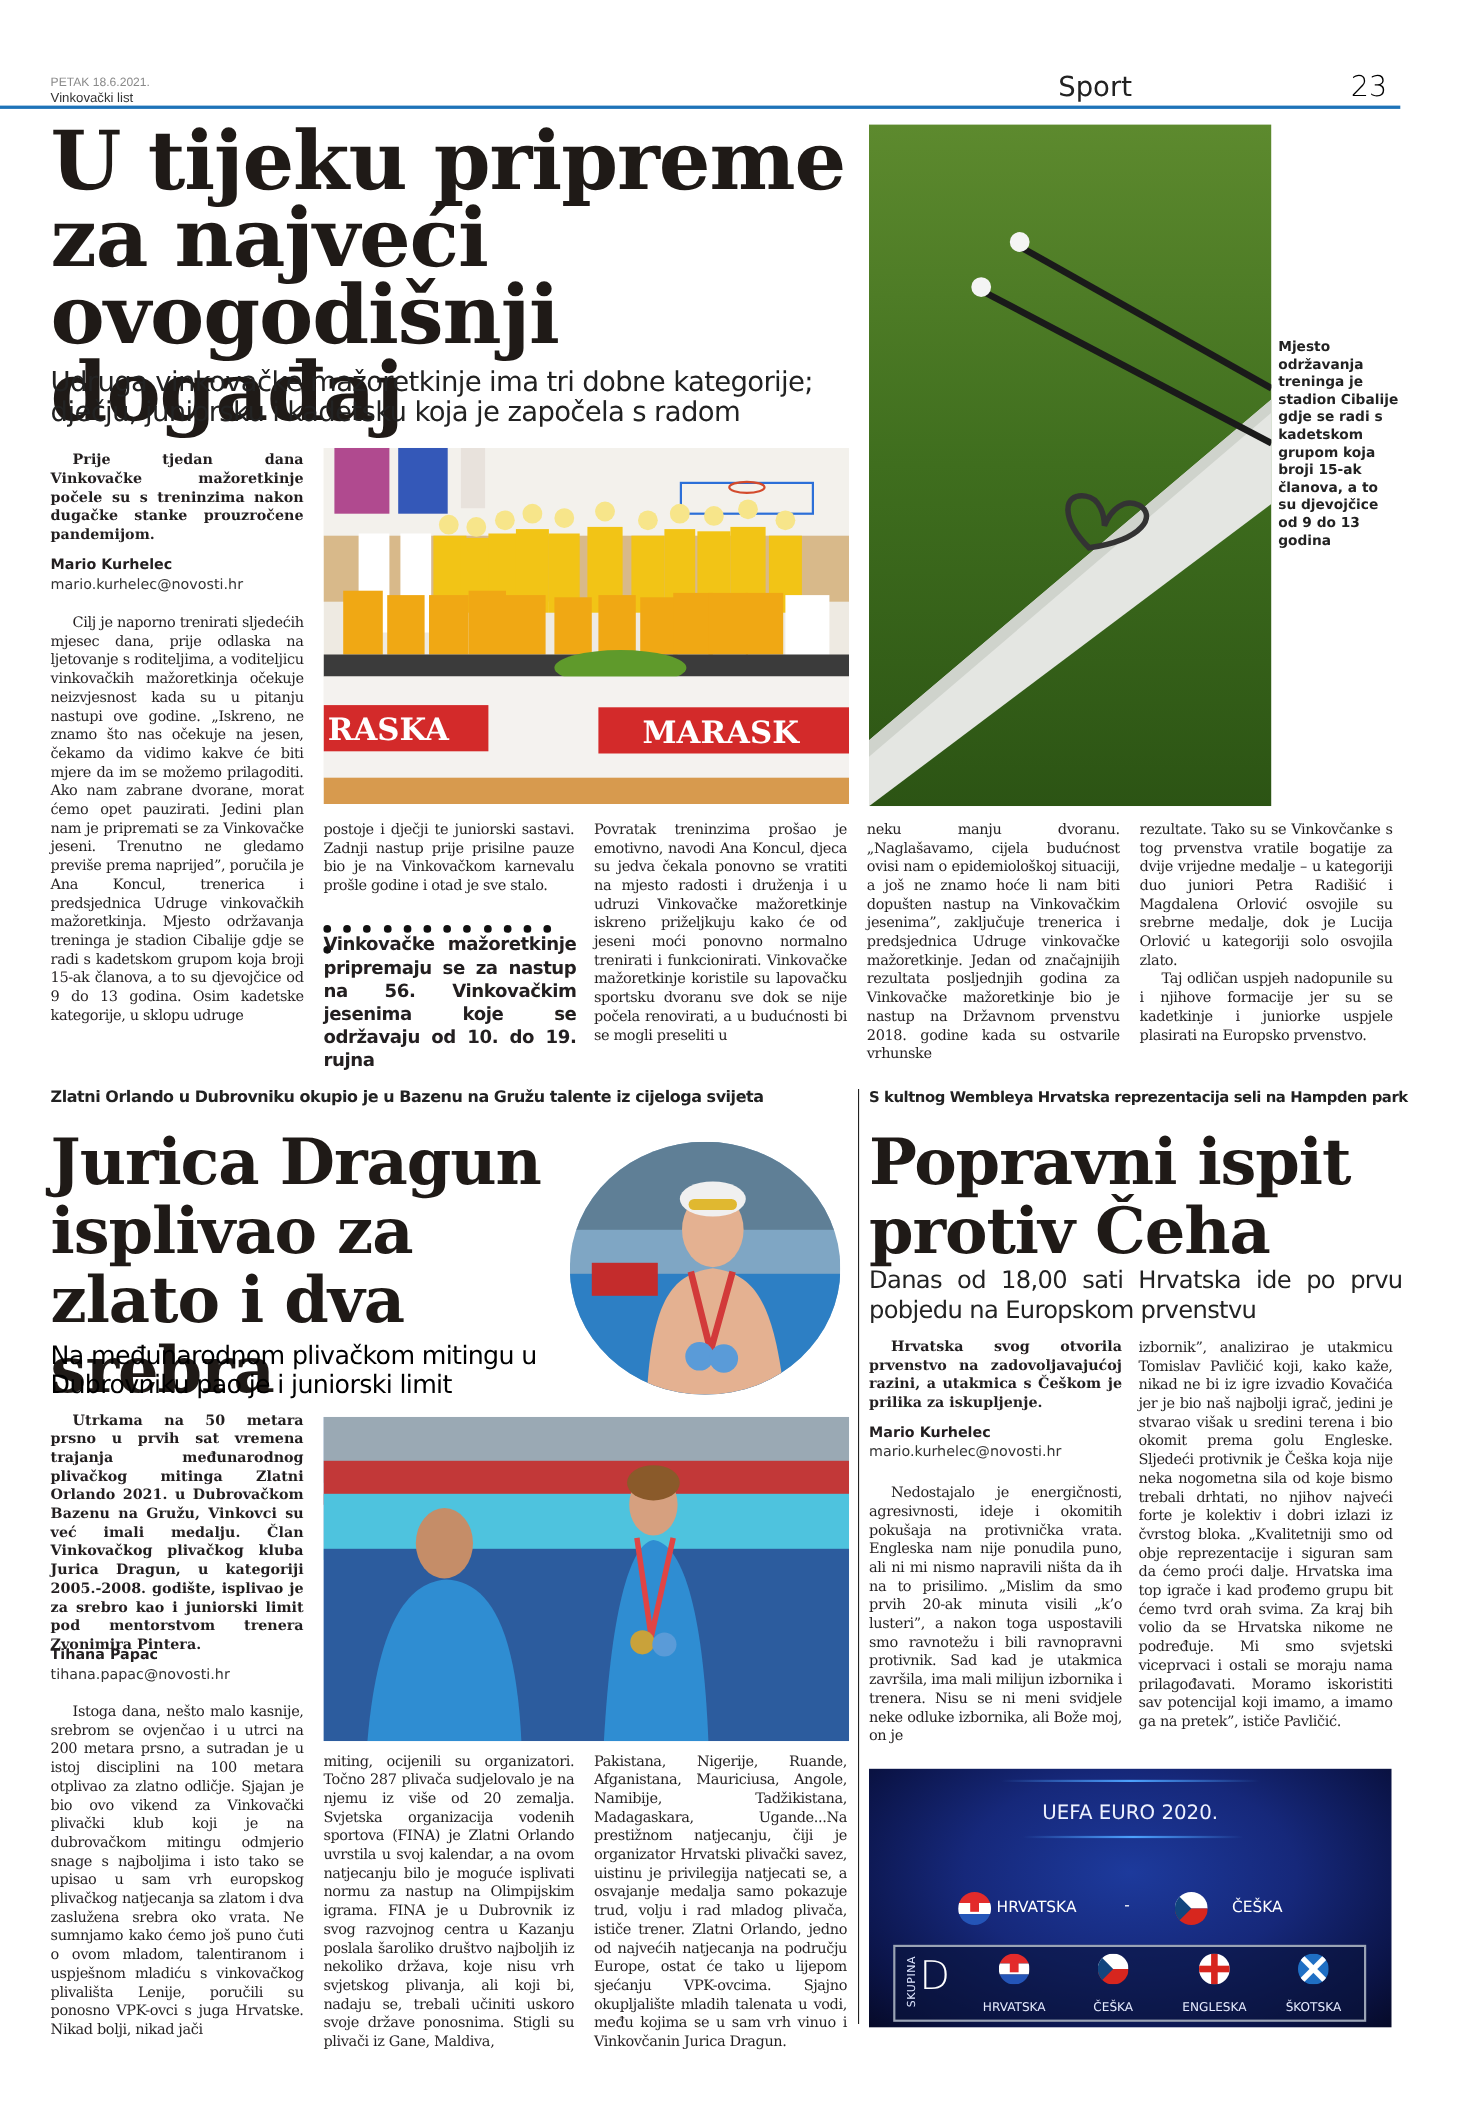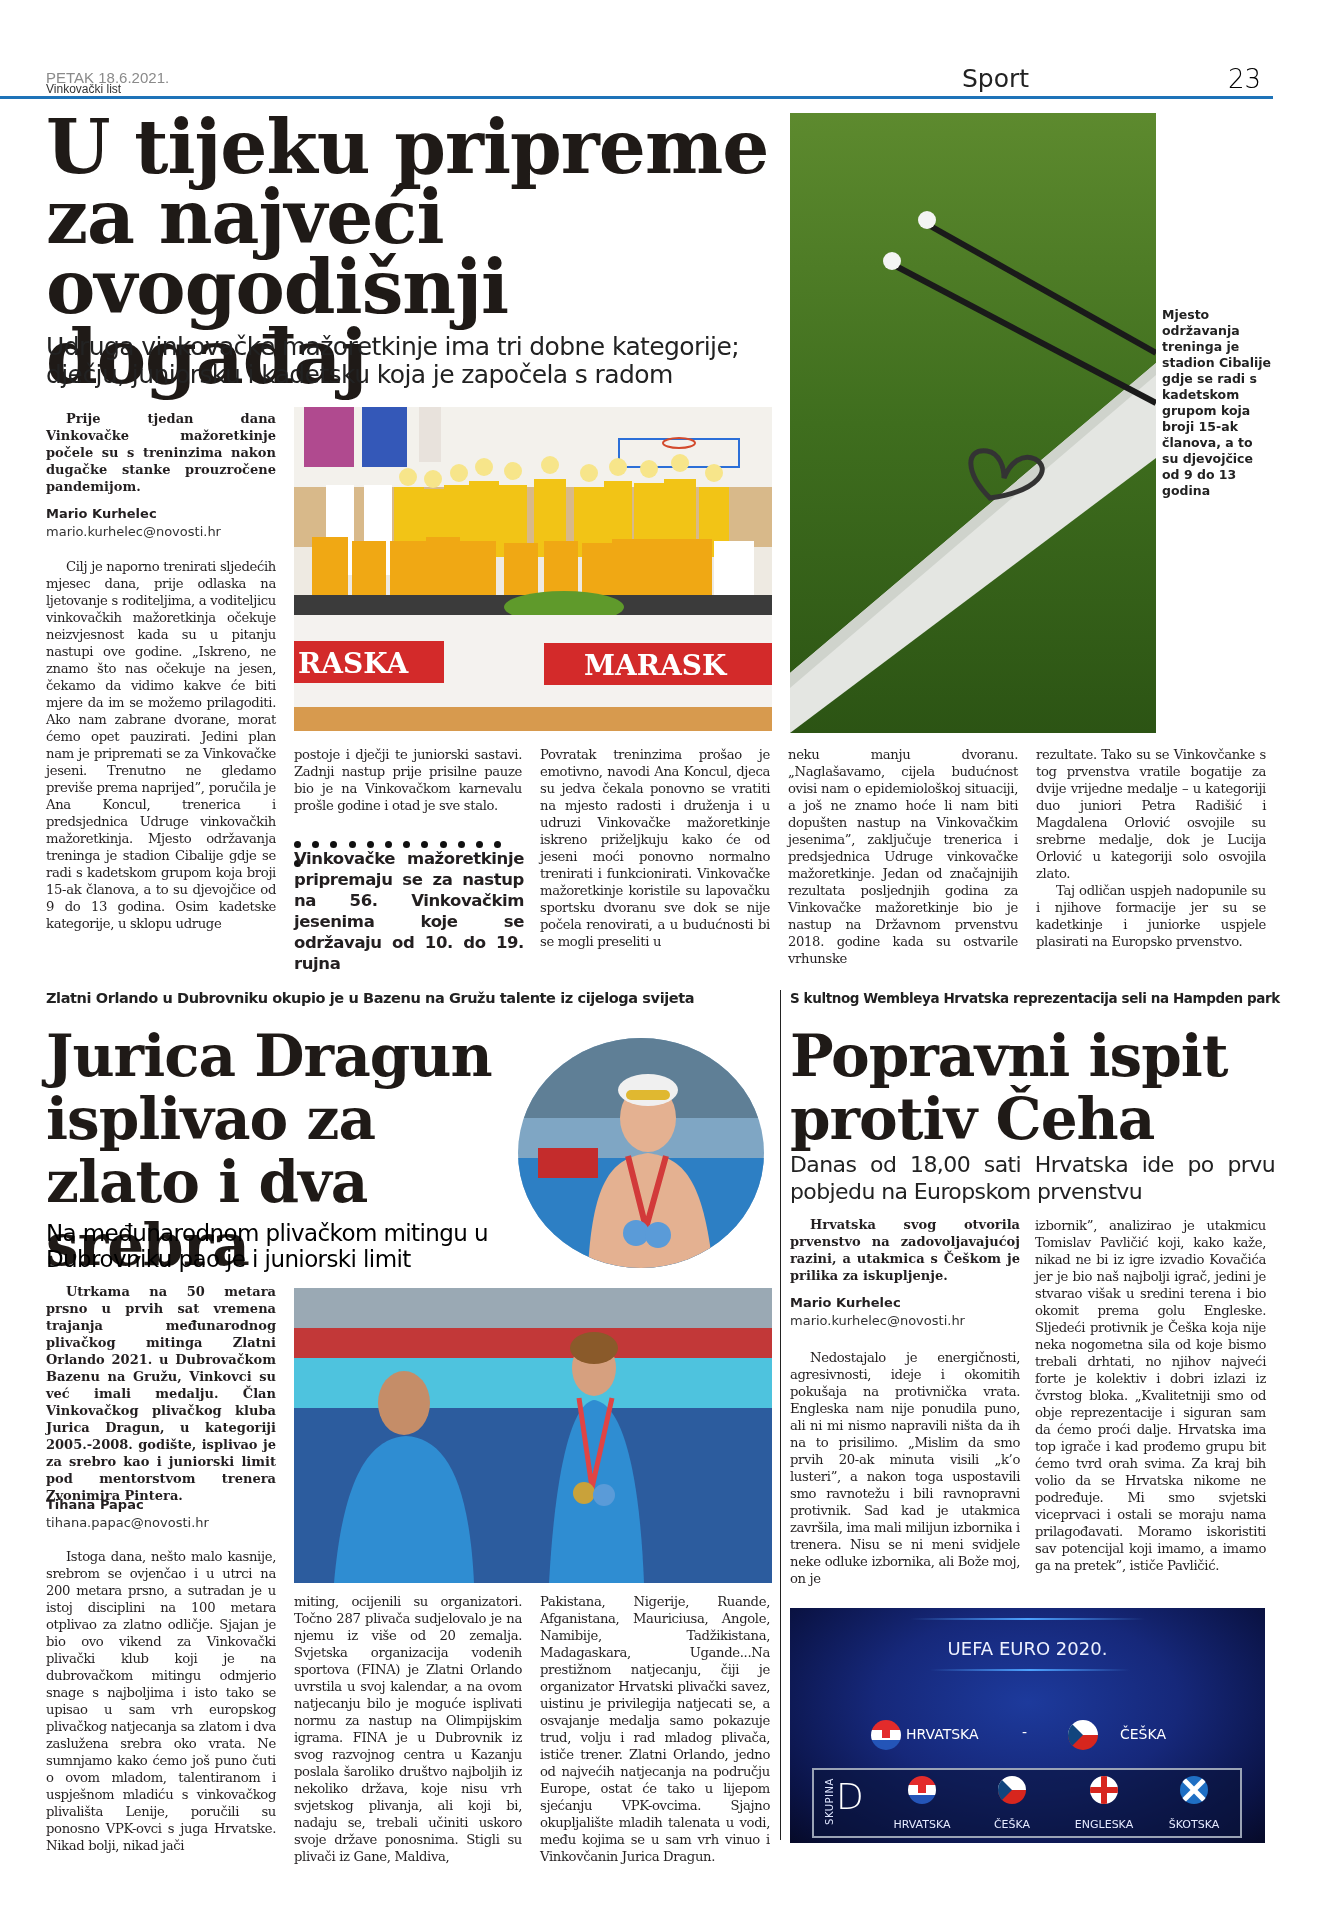--- a/index.html
+++ b/index.html
@@ -1,21 +1,21 @@
 <!DOCTYPE html>
 <html><head>
 <meta charset="utf-8">
 <style>
   * { box-sizing: border-box; margin: 0; padding: 0; }
   html, body { width: 1326px; height: 1920px; background: #fff; overflow: hidden; }
   body { position: relative; font-family: "DejaVu Serif", serif; color: #231f20; }
   .abs { position: absolute; }
 
   
-  .hdr-date { left: 46px; top: 69px; font-size: 15px; color: #8a8a8a; font-family: "Liberation Sans", sans-serif; }
+  .hdr-date { left: 46px; top: 69px; font-size: 11px; color: #8a8a8a; font-family: "Liberation Sans", sans-serif; }
   .hdr-paper { left: 46px; top: 82px; font-size: 12px; color: #333; font-family: "Liberation Sans", sans-serif; }
   .hdr-rule { left: 0; top: 96px; width: 1273px; height: 3px; background: #1e73b8; }
   .hdr-sport { left: 962px; top: 64px; font-size: 25px; color: #222; font-family: "DejaVu Sans", sans-serif; }
   .hdr-page { left: 1228px; top: 64px; font-size: 26px; color: #000000; font-family: "DejaVu Sans", sans-serif; font-weight: 300; }
 
   
   .h1 { font-family: "DejaVu Serif", serif; font-weight: bold; color: #1f1a17; line-height: 1.0; letter-spacing: -1px; }
   .title1 { left: 46px; top: 112px; width: 740px; font-size: 74px; line-height: 70px; }
   .sub1 { left: 46px; top: 333px; width: 740px; font-size: 25px; line-height: 28px; font-family: "DejaVu Sans", sans-serif; color: #222; letter-spacing: -0.6px; }
 

